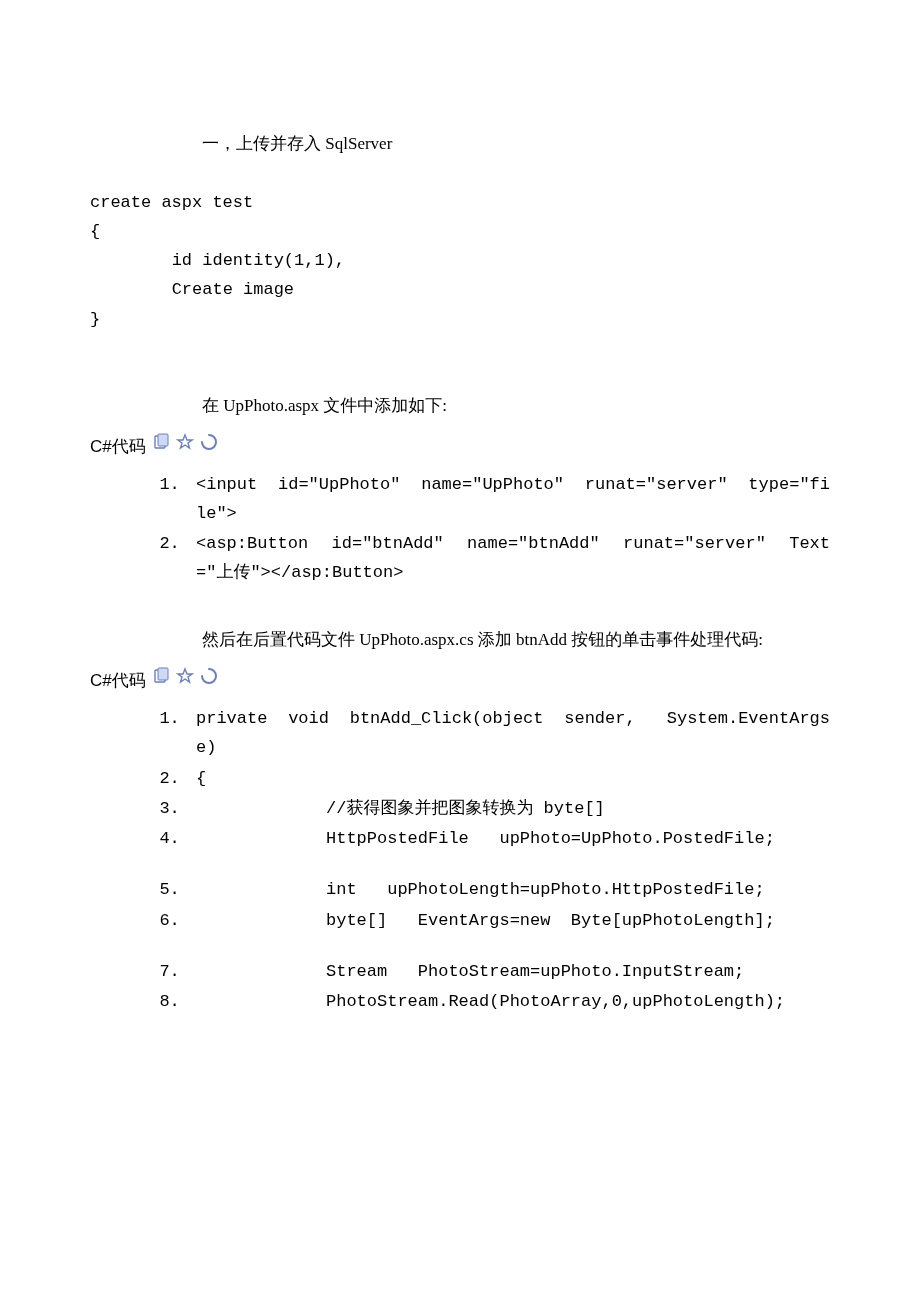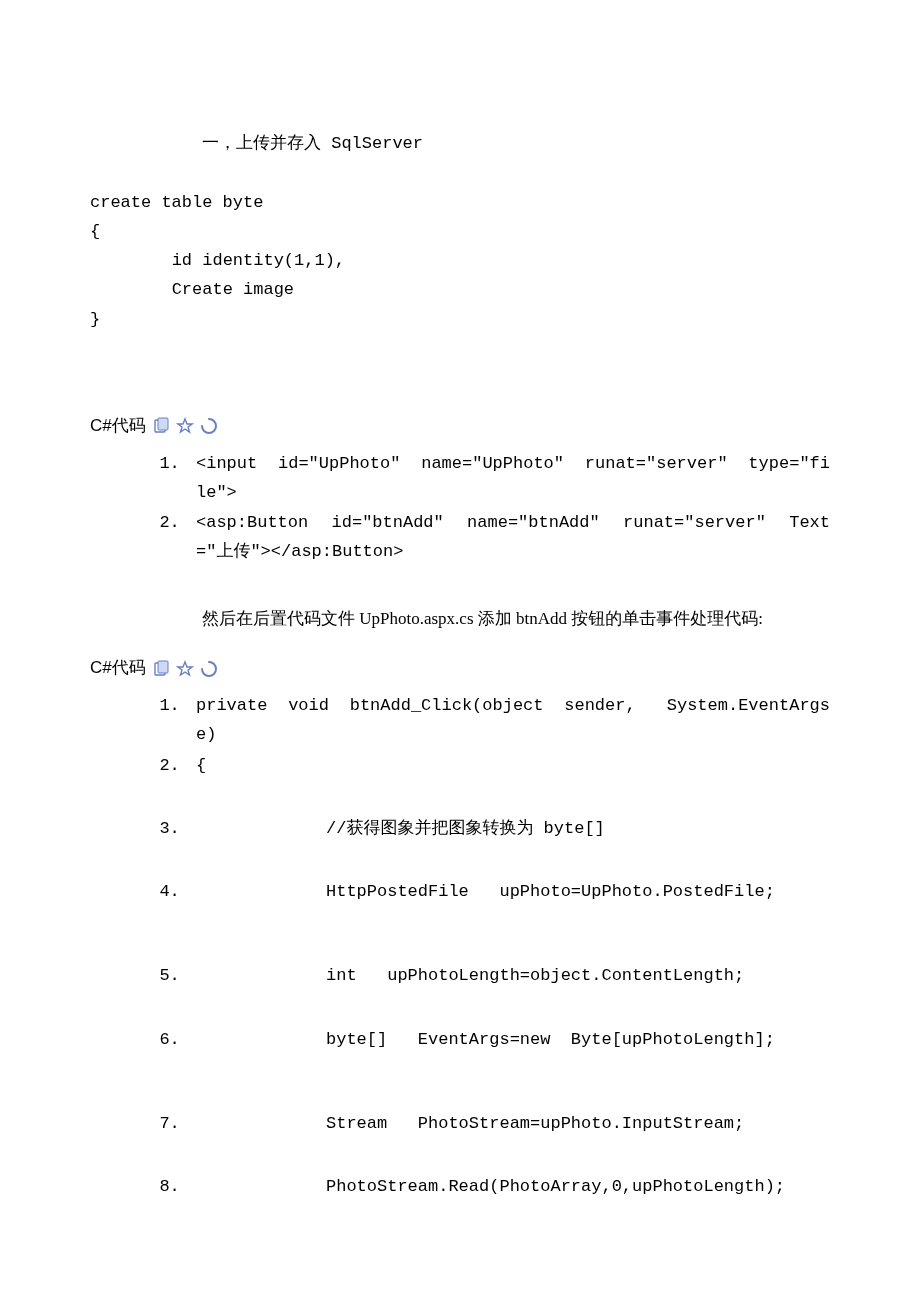--- a/index.html
+++ b/index.html
@@ -20,26 +20,26 @@
   pre {
     font-family: "SimSun", "宋体", "Courier New", monospace;
     white-space: pre-wrap;
     word-break: break-all;
     margin: 0;
     line-height: 1.72;
   }
   .indent {
     padding-left: 112px;
     display: block;
+    font-family: Liberation Serif, serif;
   }
   .label-row {
     display: flex;
-    align-items: center;
     gap: 6px;
-    margin: 20px 0 8px 0;
+    margin: 12px 0 8px 0;
   }
   .csharp-label {
     font-family: "SimSun", "宋体", sans-serif;
   }
   .icon {
     width: 18px;
     height: 18px;
     display: inline-block;
   }
   ol.code-list {
@@ -55,37 +55,37 @@
     text-align: justify;
     text-justify: inter-ideograph;
   }
   ol.code-list li .code-line {
     white-space: pre-wrap;
     word-break: break-all;
   }
   .after-num-indent {
     display: inline-block;
     padding-left: 130px;
-    margin-top: 33px;
   }
 </style>
 </head>
 <body>
 
 <div class="page">
 
   <span class="indent">一，上传并存入 SqlServer</span>
   <br>
-  <pre><span>create table byte</span>
+  <pre><span>create aspx test</span>
 <span>{</span>
 <span>        id identity(1,1),</span>
 <span>        Create image</span>
 <span>}</span></pre>
   <br>
   <br>
+  <span class="indent">在 UpPhoto.aspx 文件中添加如下:</span>
 
   <div class="label-row">
     <span class="csharp-label">C#代码</span>
     <span class="icon">
       <svg viewBox="0 0 18 18">
           <rect x="3" y="3" width="10" height="12" rx="1" fill="none" stroke="#6b7fc2" stroke-width="1.4"></rect>
           <rect x="6" y="1" width="10" height="12" rx="1" fill="#cfd8f4" stroke="#6b7fc2" stroke-width="1"></rect>
         </svg>
     </span>
     <span class="icon">
@@ -128,20 +128,20 @@
           <path d="M9 2 A7 7 0 1 1 2 9" fill="none" stroke="#6b7fc2" stroke-width="2" stroke-linecap="round"></path>
         </svg>
     </span>
   </div>
 
   <ol class="code-list">
     <li><span class="code-line">private  void  btnAdd_Click(object  sender,   System.EventArgs  e)</span></li>
     <li><span class="code-line">{</span></li>
     <li><span class="after-num-indent code-line">//获得图象并把图象转换为 byte[]</span></li>
     <li style="margin-bottom:22px;"><span class="after-num-indent code-line">HttpPostedFile   upPhoto=UpPhoto.PostedFile;</span></li>
-    <li><span class="after-num-indent code-line">int   upPhotoLength=object.ContentLength;</span></li>
+    <li><span class="after-num-indent code-line">int   upPhotoLength=upPhoto.HttpPostedFile;</span></li>
     <li style="margin-bottom:22px;"><span class="after-num-indent code-line">byte[]   EventArgs=new  Byte[upPhotoLength];</span></li>
     <li><span class="after-num-indent code-line">Stream   PhotoStream=upPhoto.InputStream;</span></li>
     <li style="margin-bottom:22px;"><span class="after-num-indent code-line">PhotoStream.Read(PhotoArray,0,upPhotoLength);</span></li>
 
   </ol>
 
 </div>
 
 </body></html>

